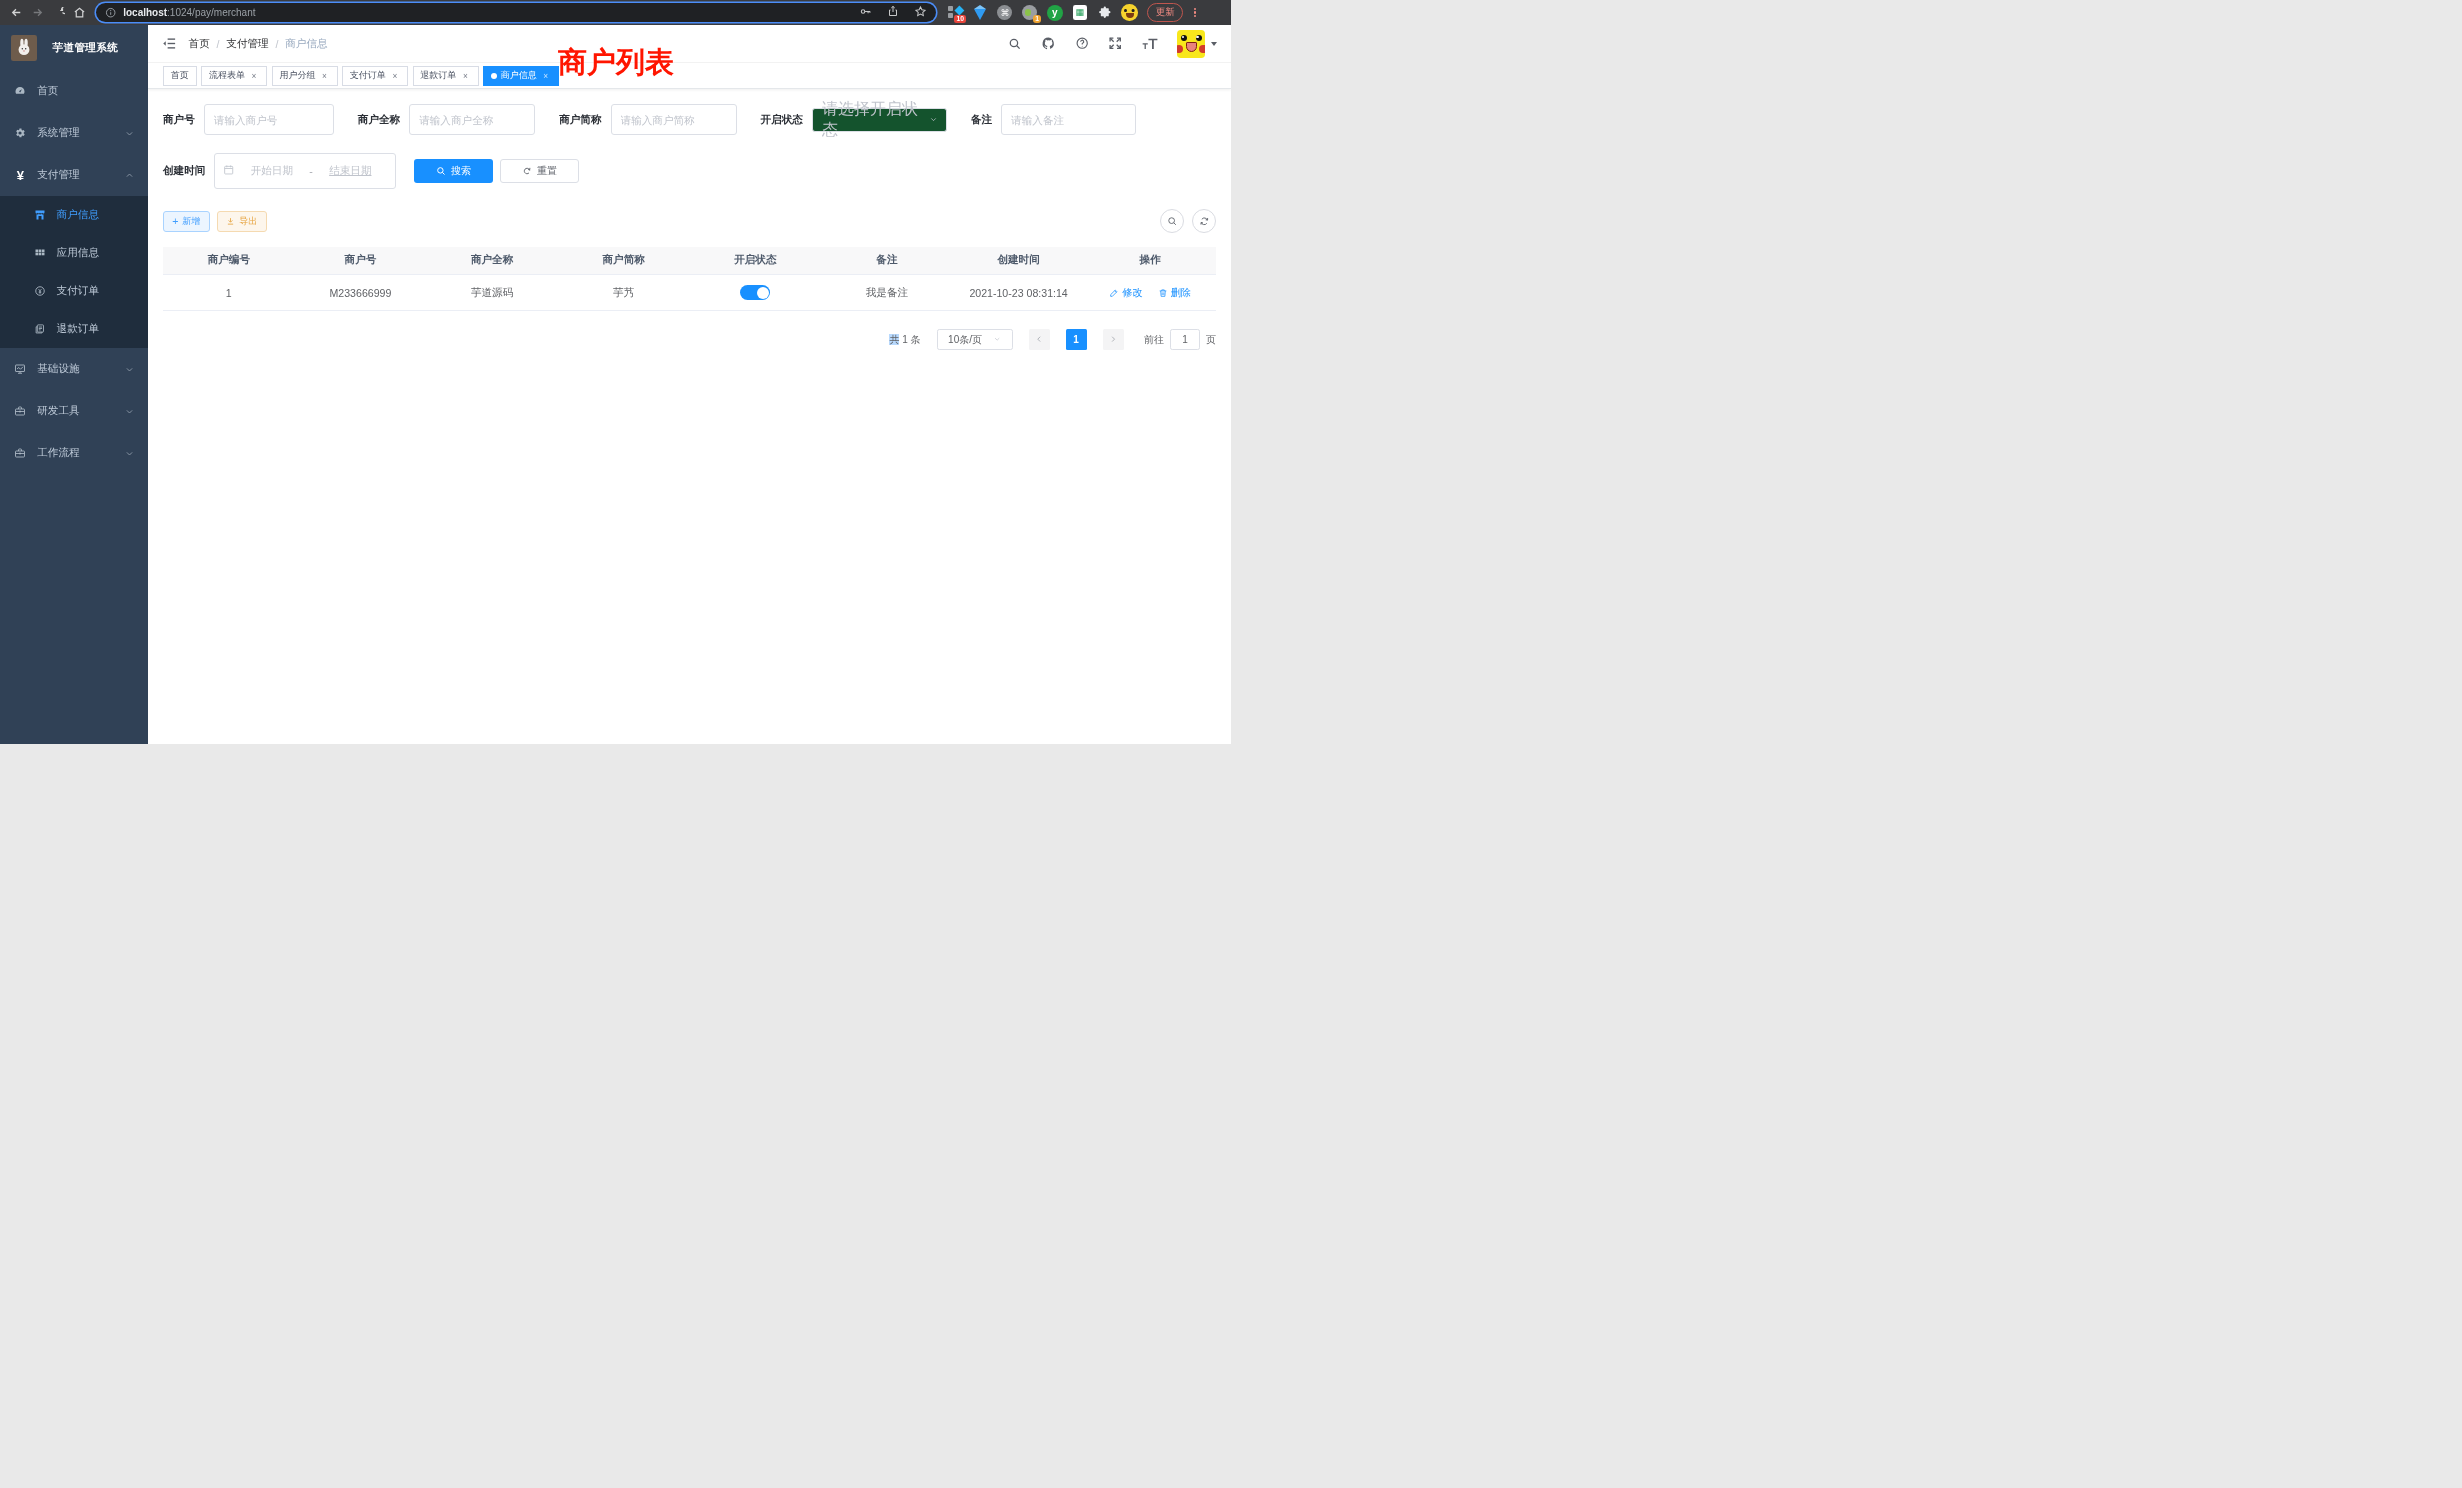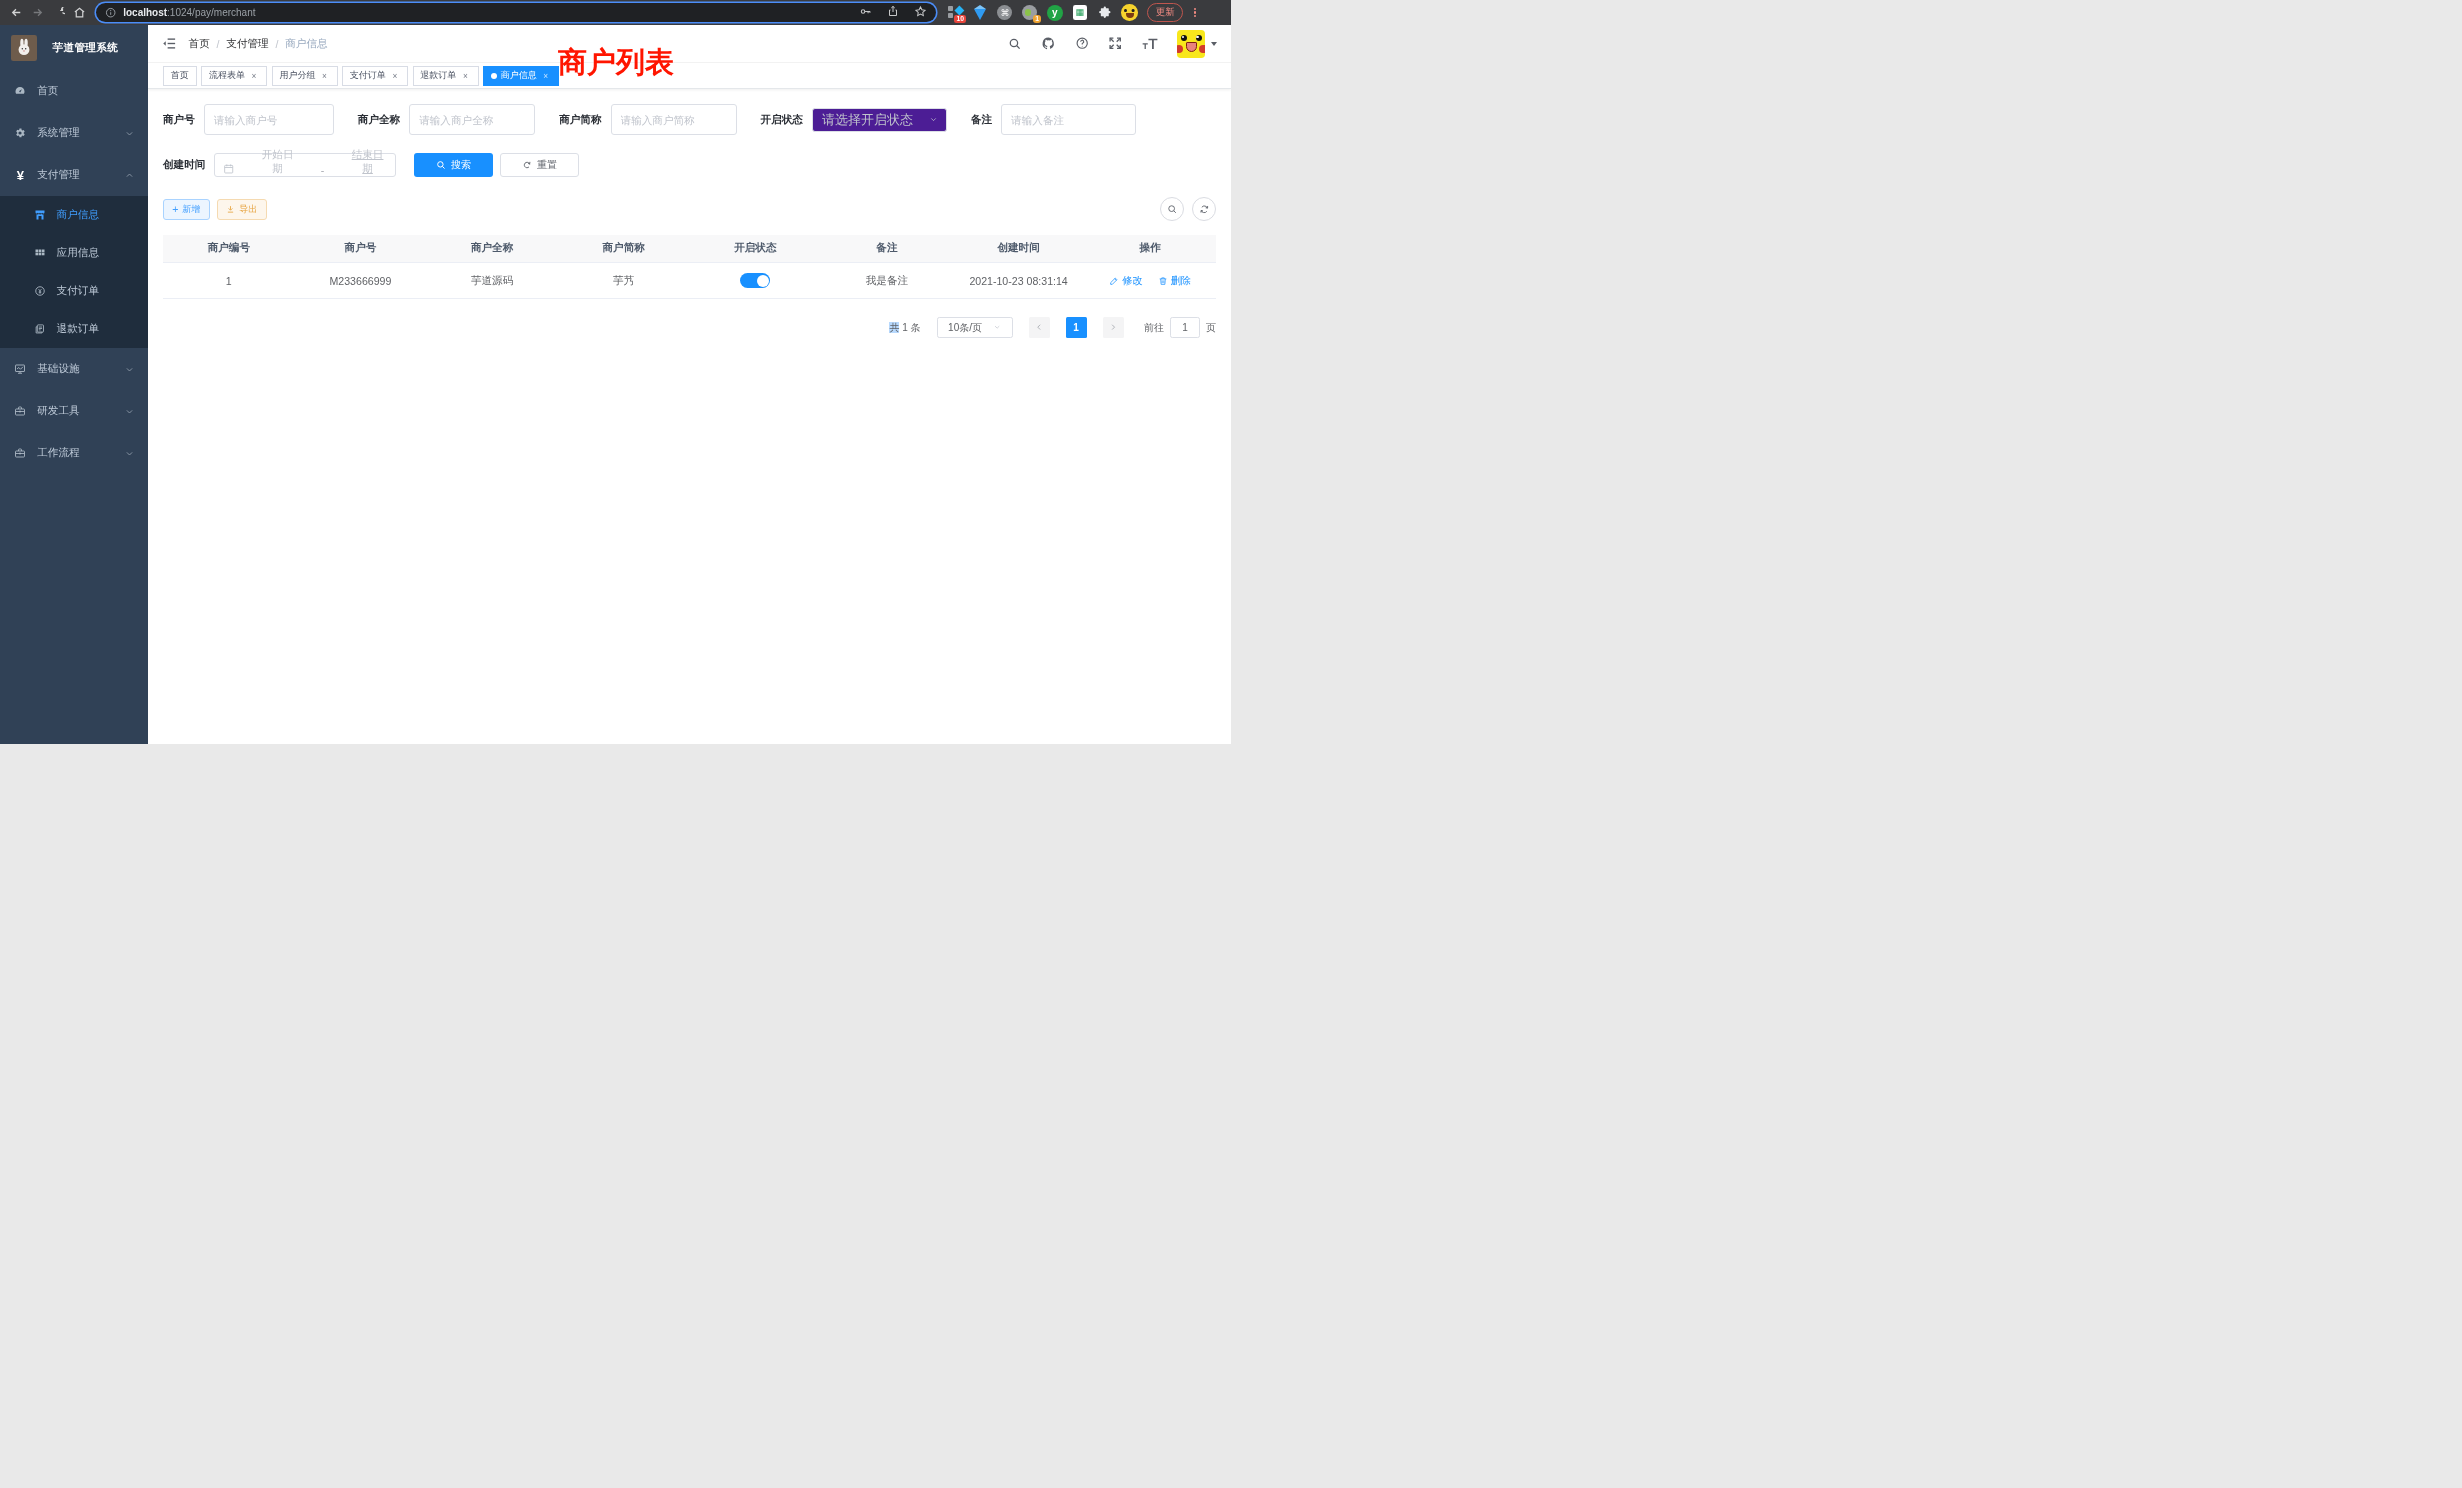--- a/index.html
+++ b/index.html
@@ -85,25 +85,25 @@
   .tab-dot { width:6px; height:6px; border-radius:50%; background:#fff; }
   .tab-close { font-size:8.3px; width:10.6px; text-align:center; opacity:.75; }
 
   
   .content { padding:15px 15px 0 15px; flex:1; }
   .frow { display:flex; align-items:center; font-size:10.6px; flex-wrap:nowrap; }
   .field { display:flex; align-items:center; margin-right:24px; }
   .flabel { font-weight:700; color:#2b2f36; margin-right:9px; white-space:nowrap; }
   input.fin { height:31px; border:0.8px solid #dcdfe6; border-radius:3px; padding:0 9px; font-size:10.6px; color:#606266; outline:none; background:#fff; font-family:inherit; }
   input.fin::placeholder { color:#c0c4cc; }
-  .fselect { height:24px; border:0.8px solid #dcdfe6; border-radius:3px; padding:0 7.6px 0 9px; font-size:13px; color:#c0c4cc; display:flex; align-items:center; background:#4c1d95; cursor:pointer; }
+  .fselect { height:24px; border:0.8px solid #dcdfe6; border-radius:3px; padding:0 7.6px 0 9px; font-size:16px; color:#c0c4cc; display:flex; align-items:center; background:#14532d; cursor:pointer; }
   .fselect .sel-chev { margin-left:auto; color:#c0c4cc; display:flex; }
   .w172{width:130px;} .w166{width:126px;} .w178{width:135px;}
   .frow2 { margin-top:18px; }
-  .daterange { width:182px; height:24px; border:0.8px solid #dcdfe6; border-radius:3px; display:flex; align-items:flex-end; padding:0 7.6px; color:#c0c4cc; font-size:10.6px; gap:23px; background:#fff; }
+  .daterange { width:182px; height:36px; border:0.8px solid #dcdfe6; border-radius:3px; display:flex; align-items:center; padding:0 7.6px; color:#c0c4cc; font-size:10.6px; gap:0; background:#fff; }
   .daterange .dr-sep { color:#a8abb2; }
   .btn { height:24px; border-radius:3px; padding:0 21px; display:inline-flex; align-items:center; gap:4.5px; font-size:10px; cursor:pointer; border:0.8px solid transparent; font-family:inherit; }
   .btn-search { background:#1890ff; color:#fff; margin-left:9px; }
   .btn-reset { background:#fff; border-color:#dcdfe6; color:#5a5e66; margin-left:7.6px; }
 
   .toolbar { margin-top:20px; display:flex; align-items:center; }
   .btn-mini { height:21px; padding:0 8.3px; font-size:9px; border-radius:3px; display:inline-flex; align-items:center; gap:3.8px; cursor:pointer; }
   .btn-add { background:#ecf5ff; border:0.8px solid #a9d3ff; color:#409eff; }
   .btn-export { background:#fdf6ec; border:0.8px solid #f5dab1; color:#e6a23c; margin-left:7.6px; }
   .tool-right { margin-left:auto; display:flex; gap:7.6px; }

